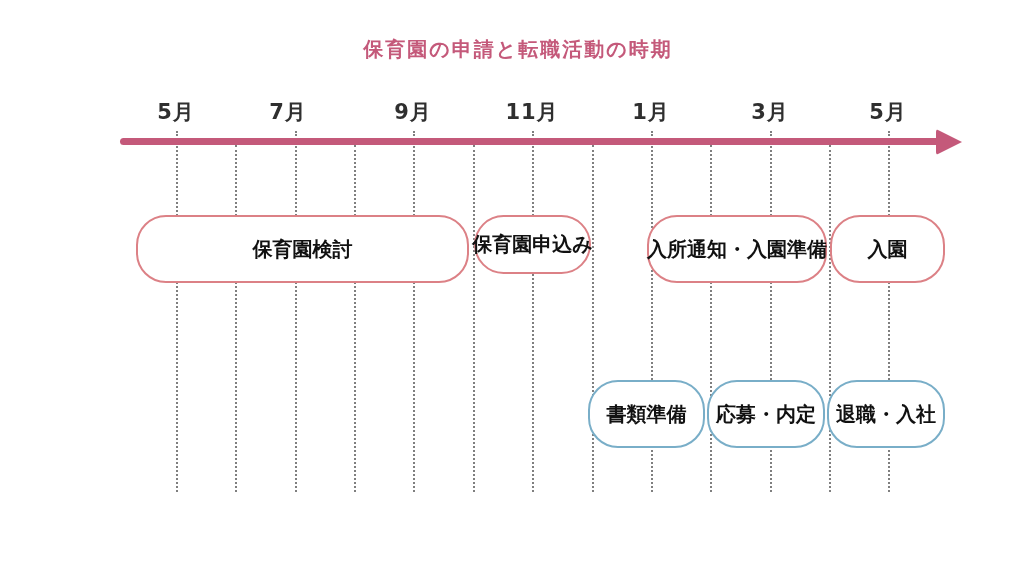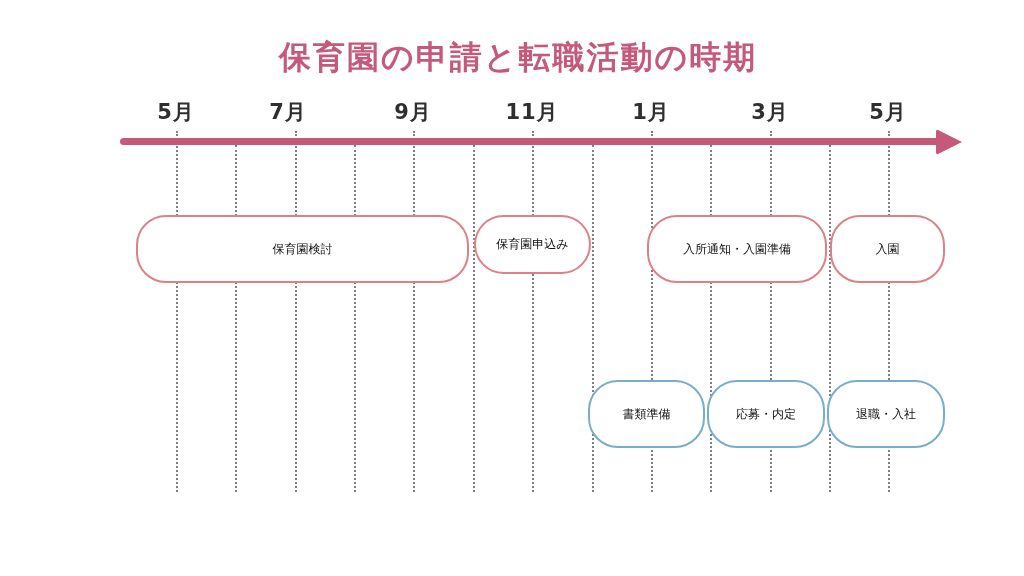--- a/index.html
+++ b/index.html
@@ -10,21 +10,21 @@
     background:#ffffff;
     overflow:hidden;
     font-family:"DejaVu Sans","Liberation Sans",sans-serif;
   }
   .title{
     position:absolute;
     top:36px;
     left:12px;
     right:0;
     text-align:center;
-    font-size:32px;
+    font-size:20px;
     font-weight:800;
     letter-spacing:2px;
     color:var(--accent,#c4597a);
     z-index:4;
   }
   .month-label{
     position:absolute;
     transform:translateX(-50%);
     top:98px;
     font-size:21px;
@@ -63,22 +63,22 @@
     border-radius:30px;
     display:flex;
     align-items:center;
     justify-content:center;
     box-sizing:border-box;
     z-index:3;
   }
   .tbox.nursery{border-color:var(--nursery-border,#dc8186);}
   .tbox.job{border-color:var(--job-border,#79aec8);}
   .tbox-label{
-    font-size:12px;
-    font-weight:400;
+    font-size:20px;
+    font-weight:700;
     color:var(--box-text,#111111);
     white-space:nowrap;
   }
 </style>
 </head>
 <body>
 
 <div class="stage">
   <div class="title">保育園の申請と転職活動の時期</div>
   <div class="axis" style="left: 120px; top: 138px; width: 820px; height: 7px;"></div>

